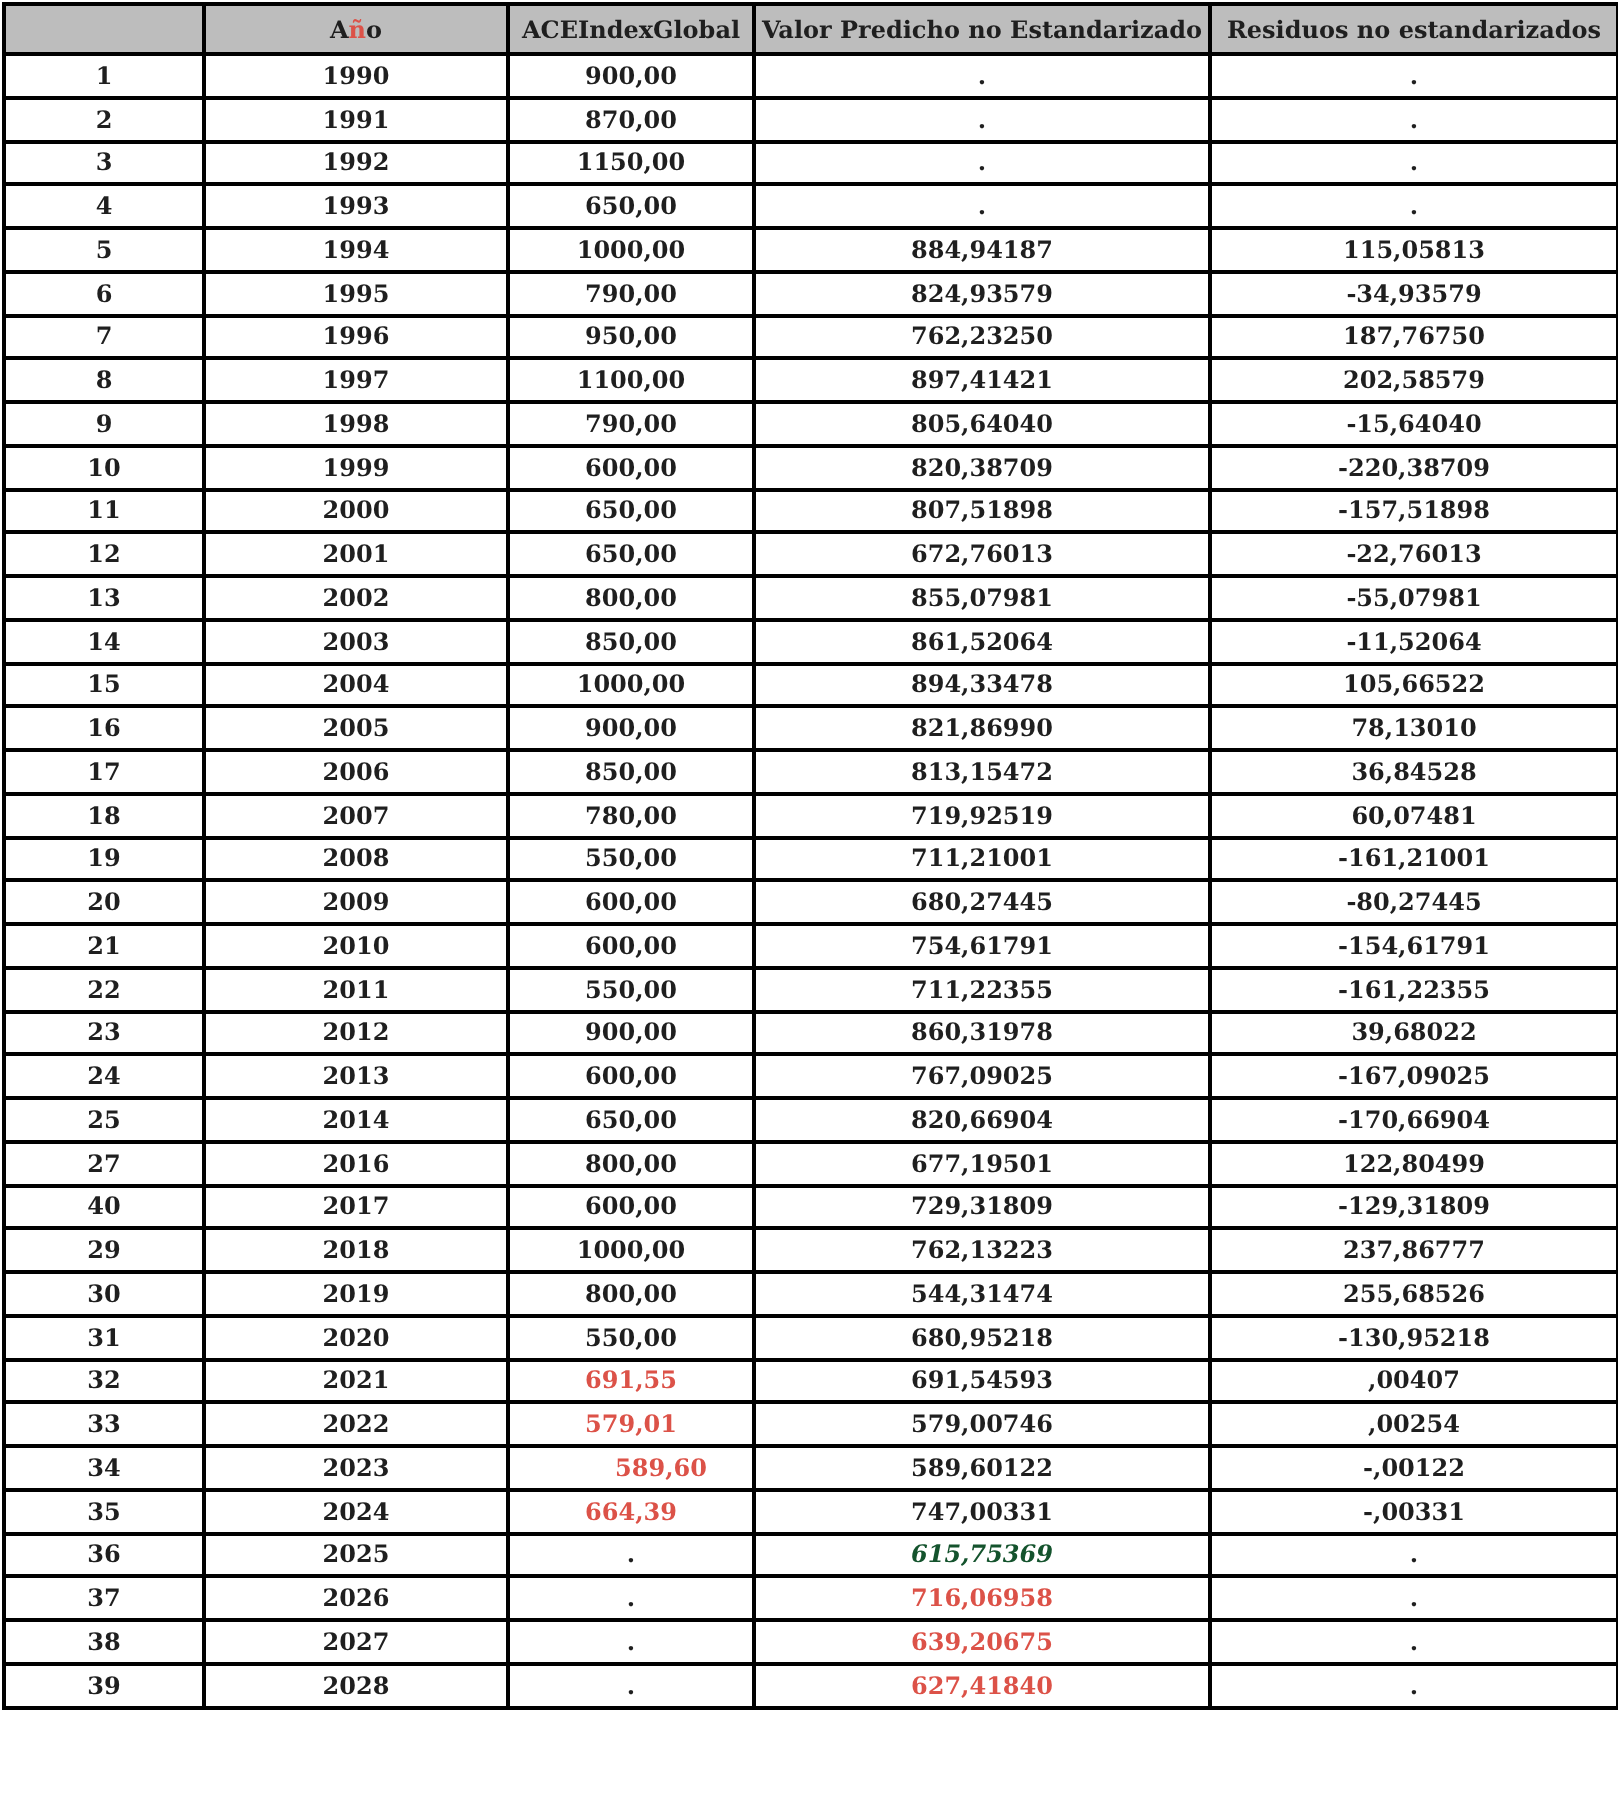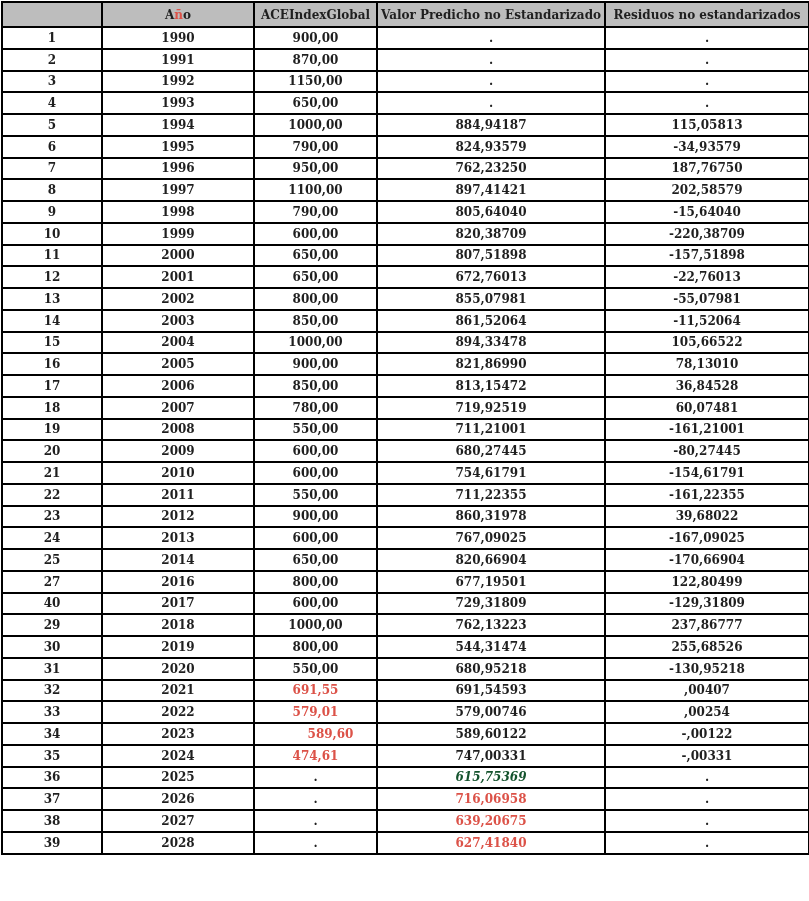--- a/index.html
+++ b/index.html
@@ -294,21 +294,21 @@
         <tr>
           <td>34</td>
           <td>2023</td>
           <td class="red" style="color: rgb(220, 82, 72); padding-left: 30px;">589,60</td>
           <td>589,60122</td>
           <td>-,00122</td>
         </tr>
         <tr>
           <td>35</td>
           <td>2024</td>
-          <td class="red" style="color: rgb(220, 82, 72);">474,61</td>
+          <td class="red" style="color: rgb(220, 82, 72);">664,39</td>
           <td>747,00331</td>
           <td>-,00331</td>
         </tr>
         <tr>
           <td>36</td>
           <td>2025</td>
           <td>.</td>
           <td class="red" style="color: #14532d; font-style: italic;">615,75369</td>
           <td>.</td>
         </tr>

